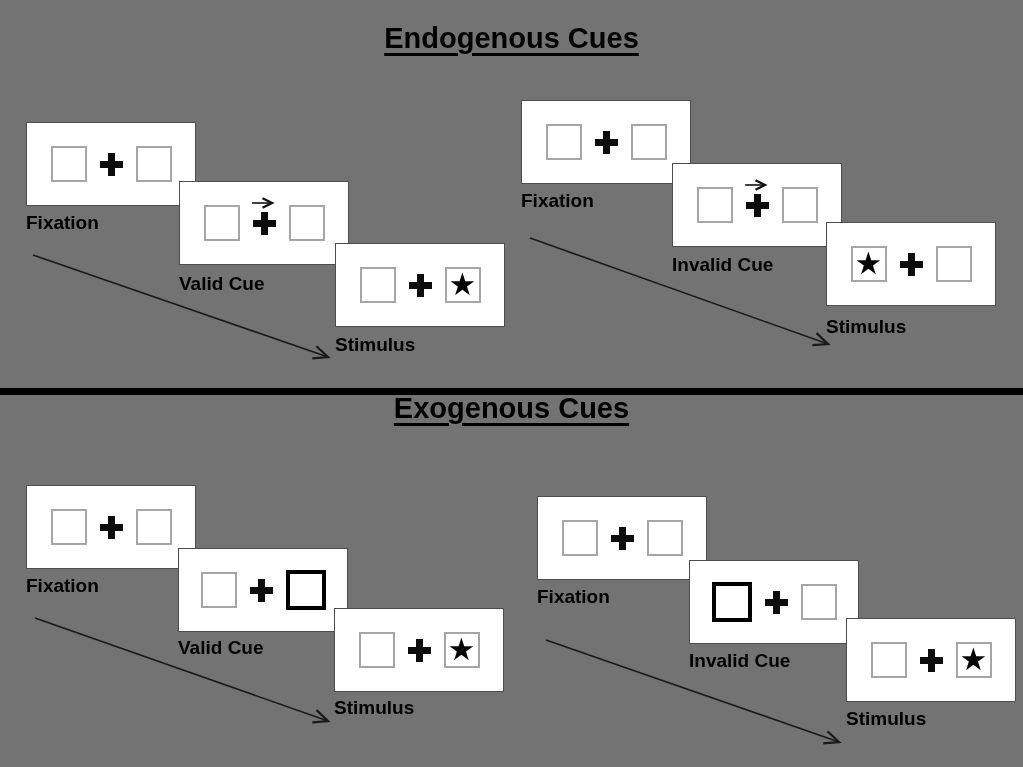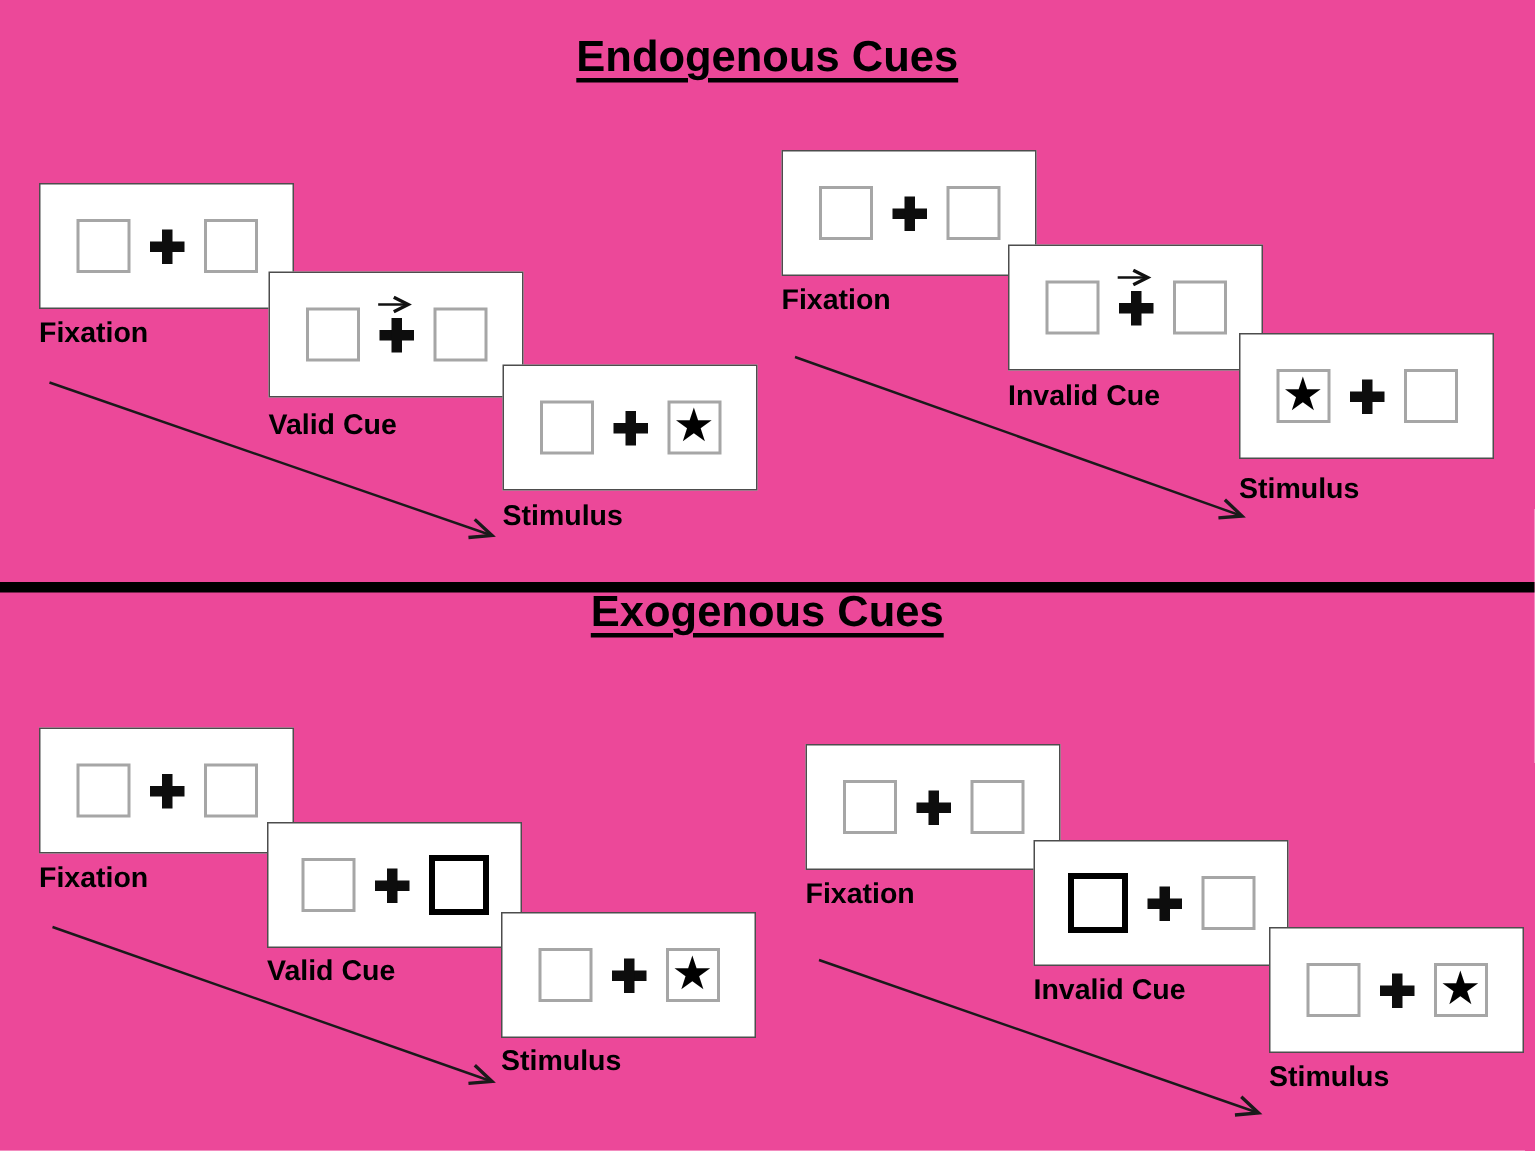--- a/index.html
+++ b/index.html
@@ -1,18 +1,18 @@
 <!DOCTYPE html>
 <html><head>
 <meta charset="utf-8">
 <style>
   html,body{margin:0;padding:0;background:#fff;}
   body{width:1023px;height:767px;position:relative;overflow:hidden;
        font-family:"Liberation Sans",sans-serif;color:#000;}
-  .canvas{position:absolute;inset:0;background:#ec4899;}
+  .canvas{position:absolute;inset:0;background:#737373;}
 
   .section-title{position:absolute;left:0;width:100%;text-align:center;
     font-size:29px;font-weight:bold;text-decoration:underline;
     text-decoration-thickness:3px;text-underline-offset:5px;letter-spacing:0px;}
   #title-endo{top:22px;}
   #title-exo{top:392px;}
 
   .divider{position:absolute;left:0;top:388px;width:1023px;height:7px;background:#000;}
 
   .panel{position:absolute;width:170px;height:84px;background:#fff;

